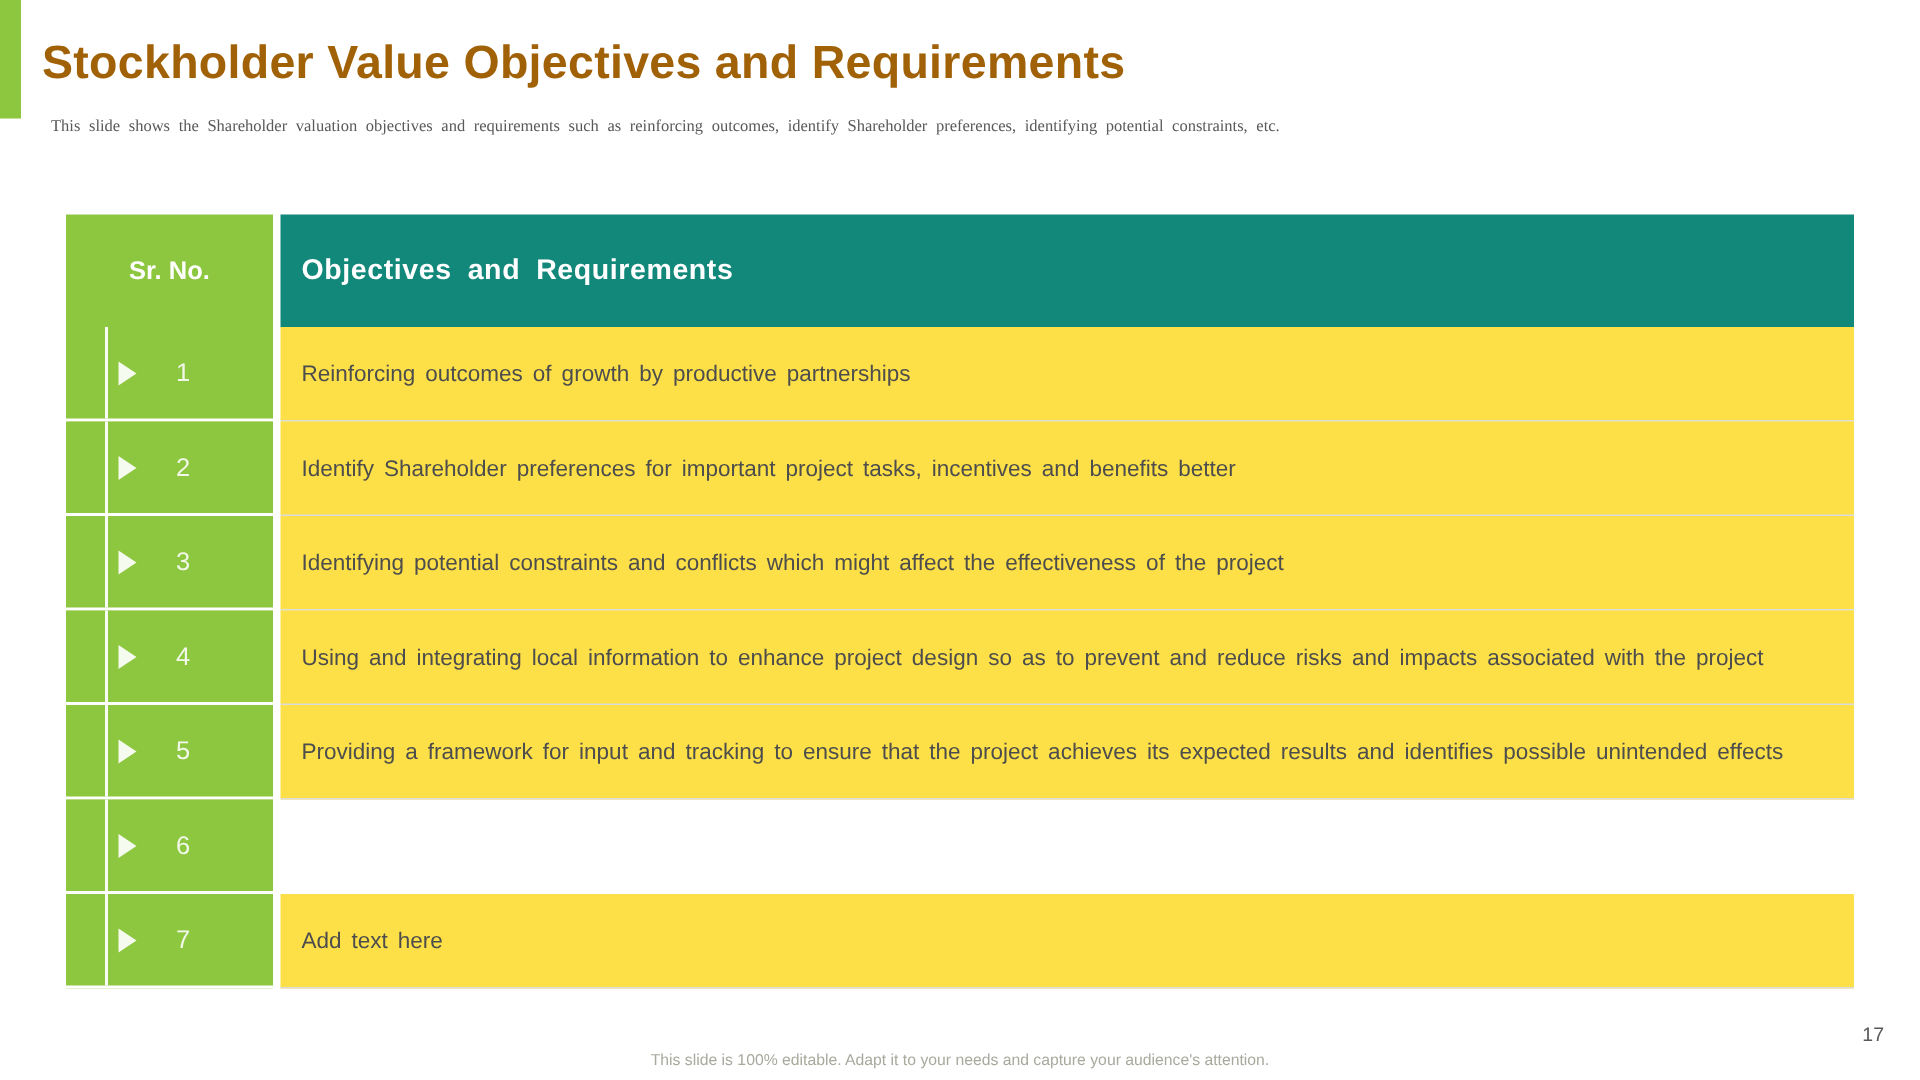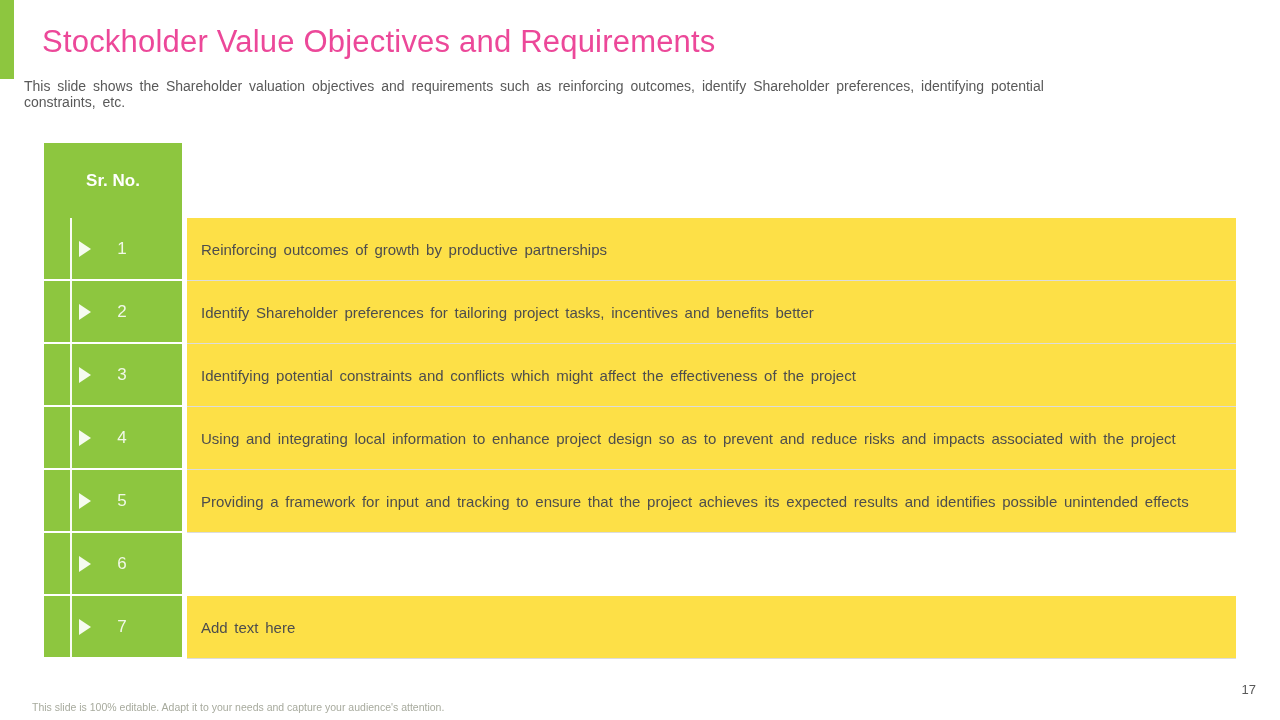--- a/index.html
+++ b/index.html
@@ -16,28 +16,29 @@
     font-family:"Liberation Sans", sans-serif;
     background:#ffffff;
     position:relative;
     overflow:hidden;
   }
   .accent-bar{
     position:absolute;left:0;top:0;width:14px;height:79px;
     background:var(--green);
   }
   .title{
-    position:absolute;left:42px;top:24px;
-    font-size:31px;font-weight:normal;color:#ec4899;
+    position:absolute;left:28px;top:24px;
+    font-size:31px;font-weight:bold;color:#a16207;
     letter-spacing:0.2px;
   }
   .subtitle{
-    position:absolute;left:24px;top:78px;width:1040px;
-    font-size:14px;color:var(--text-gray);
+    position:absolute;left:34px;top:78px;width:1040px;
+    font-size:11px;color:var(--text-gray);
     word-spacing:3px;
+    font-family:Liberation Serif, serif;
   }
   .table{
     position:absolute;left:44px;top:143px;width:1192px;
   }
   .header-row{display:flex;height:75px;}
   .table-row{display:flex;height:63px;}
   .cell-srno{
     width:138px;flex:0 0 138px;position:relative;
     display:flex;align-items:center;justify-content:center;
   }
@@ -76,40 +77,41 @@
   .row-text-cell{
     background:#fde047;
     border-bottom:1px solid var(--row-divider);
     padding-left:14px;
   }
   .row-text{
     font-size:15px;color:var(--text-dark);word-spacing:2.5px;
   }
   .footer{
     position:absolute;left:0;top:701px;width:1280px;
-    text-align:left;
-    font-size:10.5px;color:var(--footer-gray);padding-left:32px;
+    text-align:center;
+    font-size:10.5px;color:var(--footer-gray);
   }
   .page-number{
     position:absolute;right:24px;top:682px;
     font-size:13px;color:var(--text-gray);
   }
 </style>
 </head>
 <body>
 
 <div class="slide">
   <div class="accent-bar"></div>
   <h1 class="title">Stockholder Value Objectives and Requirements</h1>
   <p class="subtitle">This slide shows the Shareholder valuation objectives and requirements such as reinforcing outcomes, identify Shareholder preferences, identifying potential constraints, etc.</p>
 
   <div class="table">
     <div class="header-row">
       <div class="cell-srno header-green">Sr. No.</div>
       <div class="gap"></div>
+      <div class="cell-obj header-teal">Objectives and Requirements</div>
     </div>
     <div id="rows-container">
   <div class="table-row">
     <div class="cell-srno row-green">
       <span class="vline"></span>
       <span class="arrow"></span>
       <span class="row-no">1</span>
     </div>
     <div class="gap"></div>
     <div class="cell-obj row-text-cell">
@@ -118,21 +120,21 @@
   </div>
 
   <div class="table-row">
     <div class="cell-srno row-green">
       <span class="vline"></span>
       <span class="arrow"></span>
       <span class="row-no">2</span>
     </div>
     <div class="gap"></div>
     <div class="cell-obj row-text-cell">
-      <span class="row-text">Identify Shareholder preferences for tailoring project tasks, incentives and benefits better</span>
+      <span class="row-text">Identify Shareholder preferences for important project tasks, incentives and benefits better</span>
     </div>
   </div>
 
   <div class="table-row">
     <div class="cell-srno row-green">
       <span class="vline"></span>
       <span class="arrow"></span>
       <span class="row-no">3</span>
     </div>
     <div class="gap"></div>

